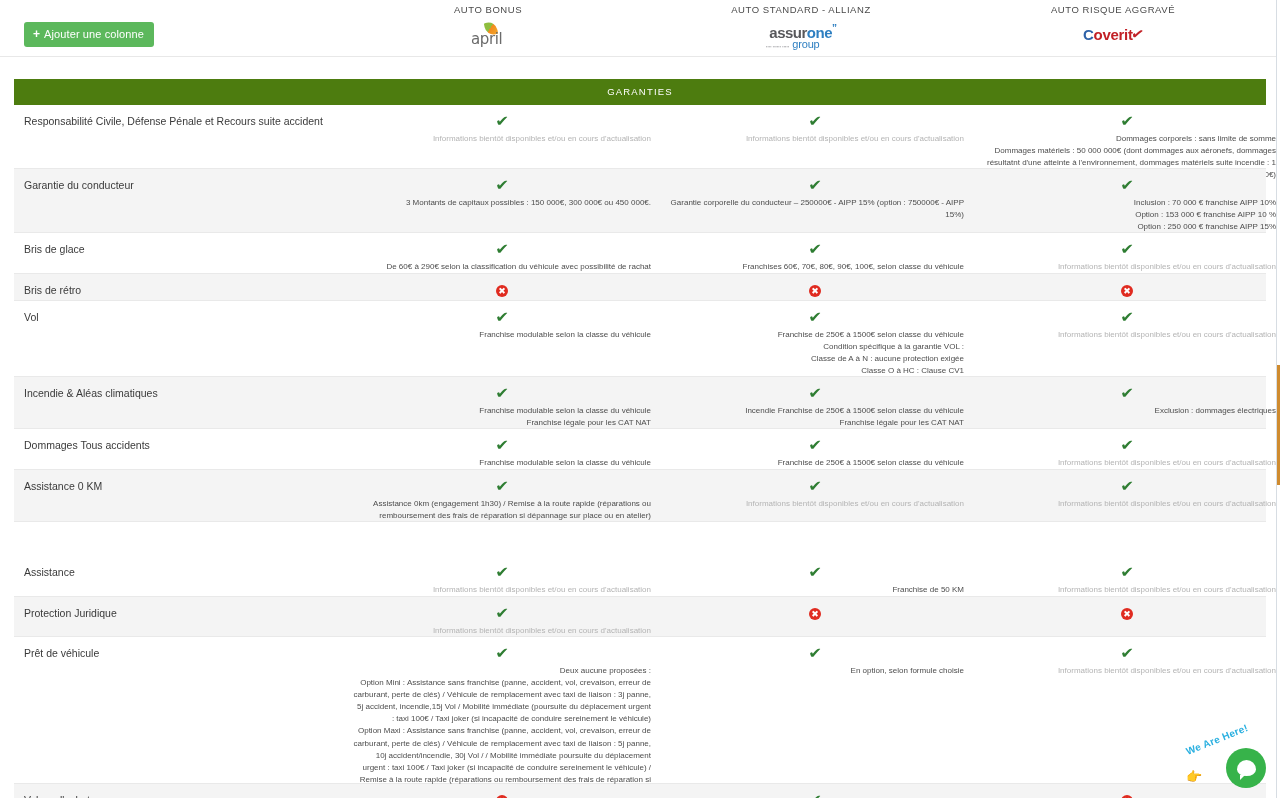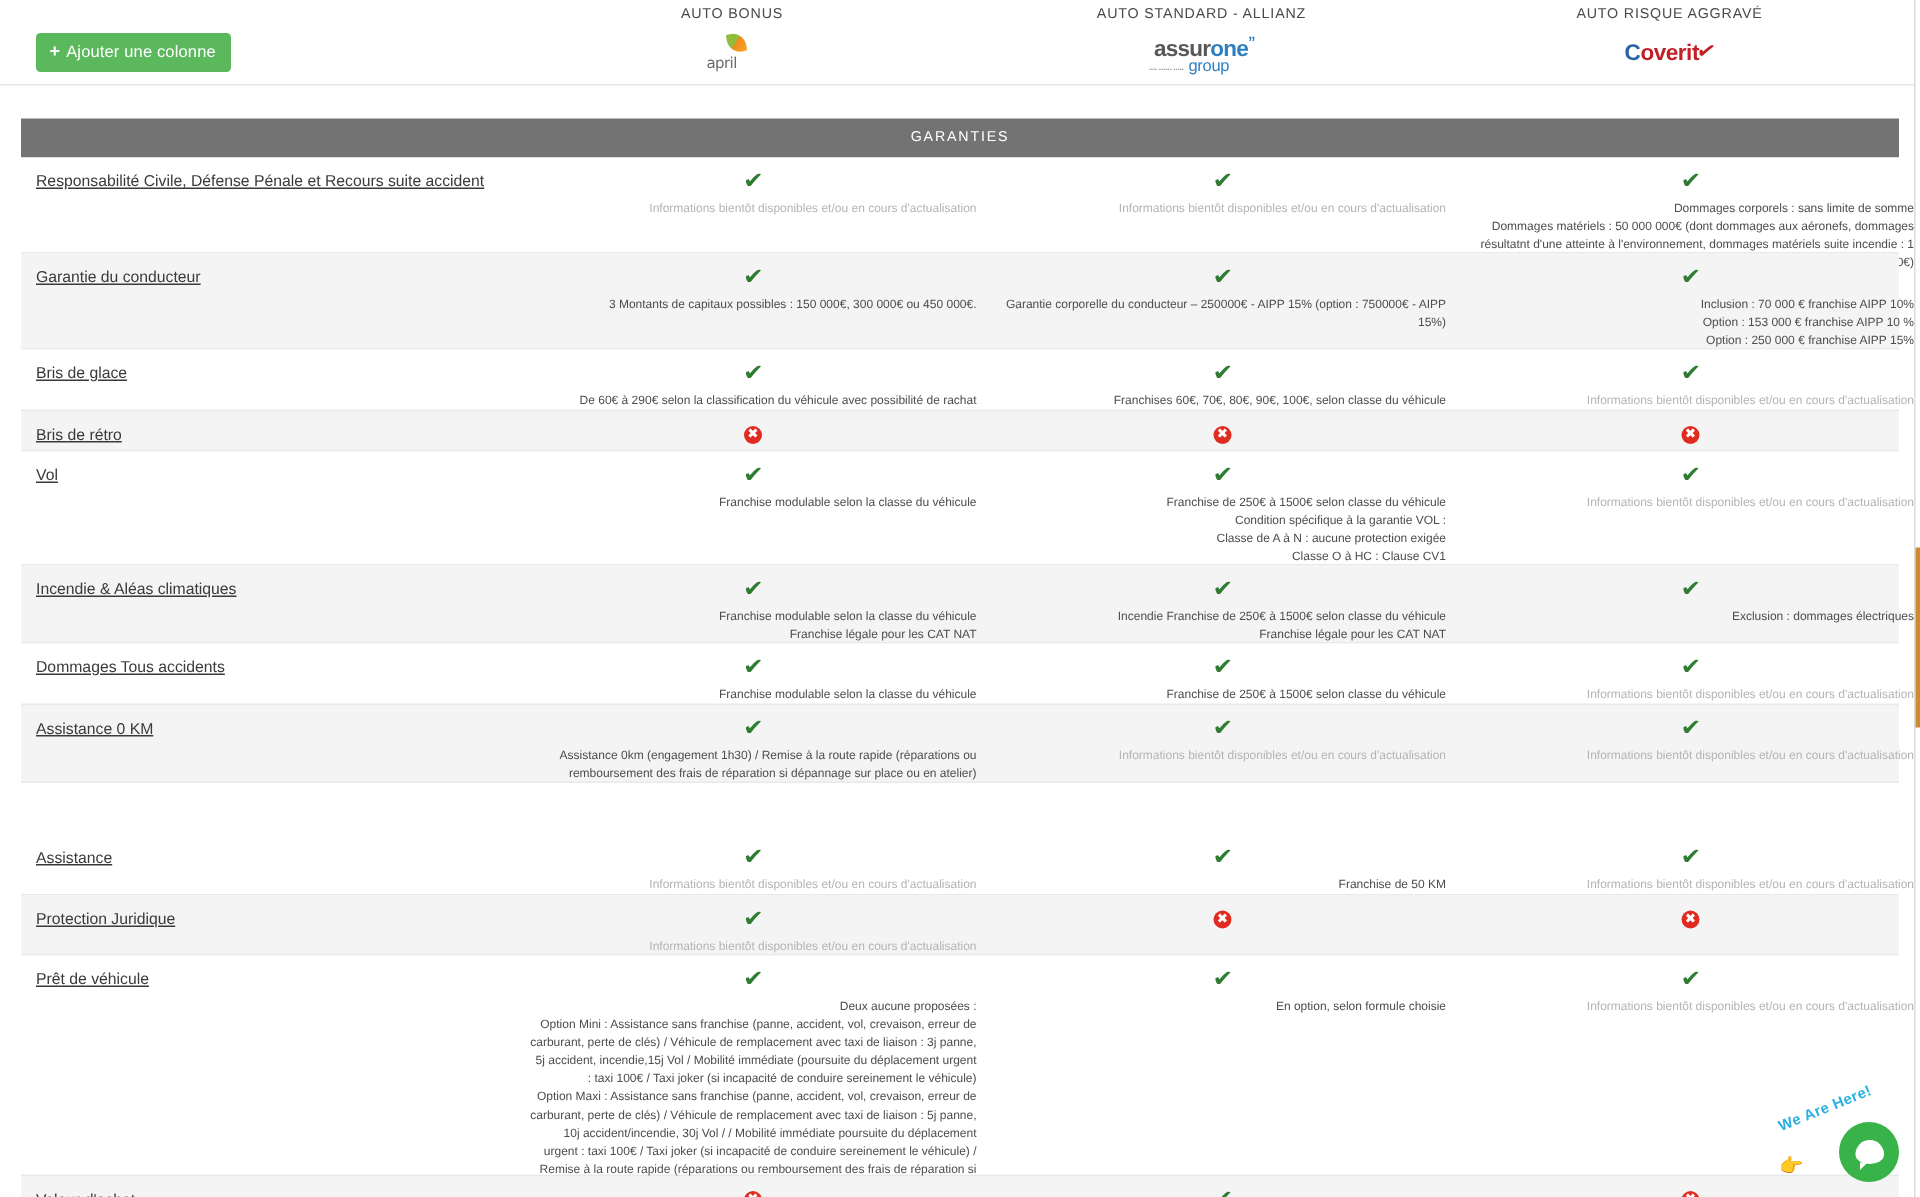--- a/index.html
+++ b/index.html
@@ -63,21 +63,21 @@
   .logo-april { position: relative; width: 42px; height: 26px; }
   .logo-april .leaf {
     position: absolute; left: 18px; top: 0px;
     width: 12px; height: 13px;
     background: linear-gradient(135deg,#8fbe3f 0%, #8fbe3f 45%, #f08a1e 46%, #f4a82c 100%);
     border-radius: 1px 9px 1px 9px;
     transform: rotate(-12deg);
   }
   .logo-april .word {
     position: absolute; left: 4px; bottom: 0px;
-    font-size: 10px; color: #6b6b6b;
+    font-size: 15px; color: #6b6b6b;
     letter-spacing: -.4px;
     font-family: "DejaVu Sans", sans-serif;
   }
 
   
   .logo-assurone { position: relative; width: 70px; height: 27px; text-align: right; }
   .logo-assurone .l1 {
     font-size: 15px; font-weight: bold; letter-spacing: -.5px;
     line-height: 13px; color: #58585b;
   }
@@ -97,21 +97,21 @@
   .logo-coverit .c { color: #2e62a8; font-weight: bold; }
   .logo-coverit .rest { color: #c22026; font-weight: bold; }
   .logo-coverit .tick {
     display: inline-block; color: #c22026; font-weight: bold;
     transform: rotate(14deg) translateY(-1px); margin-left: -2px;
   }
 
   
   .section-wrap { padding: 22px 14px 0 14px; }
   .section-bar {
-    background: #737373;
+    background: #4d7c0f;
     color: #ffffff;
     text-align: center;
     font-size: 9.5px;
     letter-spacing: 1.2px;
     padding: 7px 0 8px 0;
   }
 
   
   .table { padding: 0 14px; }
   .row {
@@ -121,21 +121,20 @@
   }
   .row.alt { background: #f4f4f4; }
 
   .row-label {
     position: absolute;
     left: 10px; top: 9px;
     width: 300px;
     font-size: 10.5px;
     color: #3a3a3a;
     line-height: 14px;
-    text-decoration: underline;
   }
 
   .cell {
     position: absolute;
     width: 300px;
     top: 7px;
     text-align: center;
   }
   .cell.c1 { left: 338px; }
   .cell.c2 { left: 651px; }

